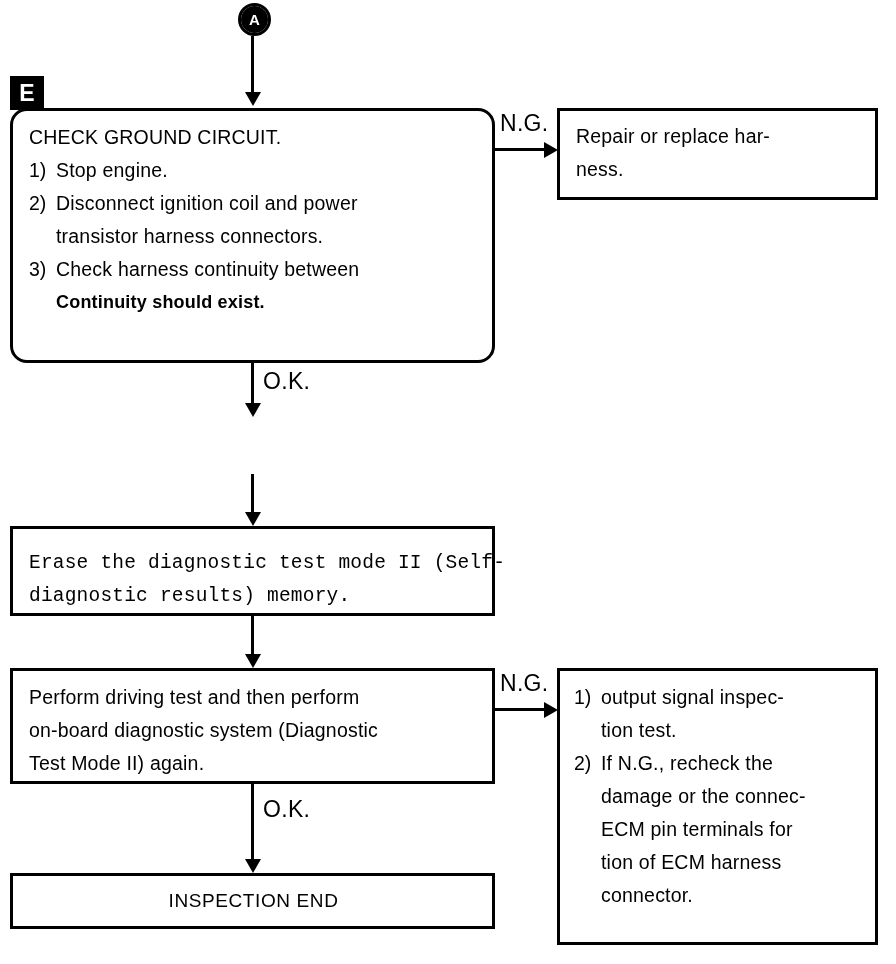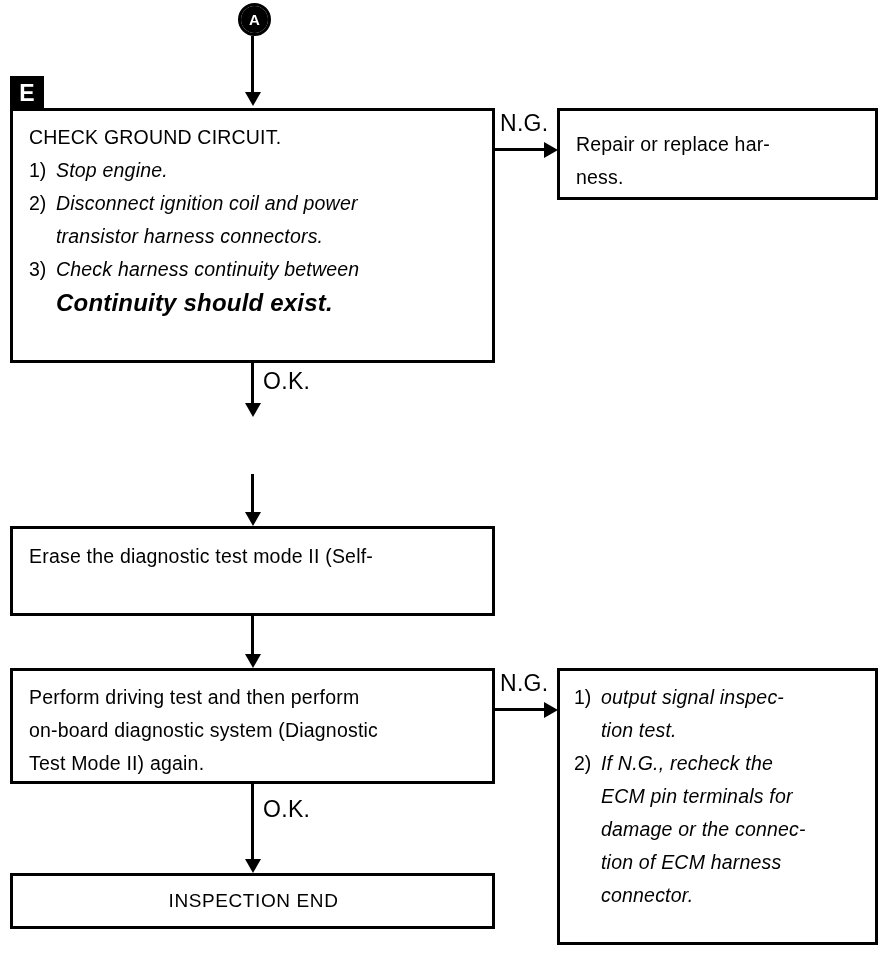--- a/index.html
+++ b/index.html
@@ -30,38 +30,37 @@
   .box-inner {
     padding: 10px 14px 8px 16px;
   }
 
   .line-txt {
     font-size: 19.5px;
     line-height: 33px;
     letter-spacing: 0.2px;
     white-space: nowrap;
   }
-  .bold-txt { font-weight: bold; font-size: 24px; }
+  .bold-txt { font-weight: bold; font-size: 18px; }
 
   
   .li {
     display: flex;
     flex-direction: row;
     align-items: flex-start;
   }
   .li-num {
     flex: 0 0 auto;
     width: 27px;
     font-size: 19.5px;
     line-height: 33px;
     white-space: nowrap;
   }
   .li-body {
     flex: 1 1 auto;
-    font-style: italic;
   }
 
   .center-txt {
     text-align: center;
     font-size: 19px;
     line-height: 30px;
     letter-spacing: 0.6px;
   }
 
   
@@ -174,21 +173,21 @@
 
 <div id="canvas">
 
   <div class="conn-ring" style="left:238px; top:3px;"></div>
   <div class="conn-circle" style="left:241px; top:6px;">A</div>
   <div class="vline" style="left:251px; top:36px; height:58px;"></div>
   <div class="arrow-down" style="left:245px; top:92px;"></div>
 
   <div class="step-badge" style="left:10px; top:76px;">E</div>
 
-  <div class="box" style="left:10px; top:108px; width:485px; height:255px;">
+  <div class="box" style="left:10px; top:108px; width:485px; height:255px;border-radius:17px;">
     <div class="box-inner">
       <div class="line-txt">CHECK GROUND CIRCUIT.</div>
 
       <div class="li">
         <div class="li-num">1)</div>
         <div class="li-body">
           <div class="line-txt">Stop engine.</div>
         </div>
       </div>
 
@@ -210,37 +209,38 @@
         </div>
       </div>
     </div>
   </div>
 
   <div class="edge-label" style="left:500px; top:112px;">N.G.</div>
   <div class="hline" style="left:495px; top:148px; width:51px;"></div>
   <div class="arrow-right" style="left:544px; top:142px;"></div>
 
   <div class="box" style="left:557px; top:108px; width:321px; height:92px;">
-    <div class="box-inner" style="padding-top:17px;">
+    <div class="box-inner" style="padding-top:9px;">
       <div class="line-txt">Repair or replace har-</div>
       <div class="line-txt">ness.</div>
     </div>
   </div>
 
   <div class="vline" style="left:251px; top:363px; height:42px;"></div>
   <div class="edge-label" style="left:263px; top:370px;">O.K.</div>
   <div class="arrow-down" style="left:245px; top:403px;"></div>
 
 
   <div class="vline" style="left:251px; top:474px; height:42px;"></div>
   <div class="arrow-down" style="left:245px; top:512px;"></div>
 
   <div class="box" style="left:10px; top:526px; width:485px; height:90px;">
-    <div class="box-inner" style="padding-top:11px;">
+    <div class="box-inner" style="padding-top:18px;font-family:Liberation Mono, monospace;">
       <div class="line-txt">Erase the diagnostic test mode II (Self-</div>
+      <div class="line-txt">diagnostic results) memory.</div>
     </div>
   </div>
 
   <div class="vline" style="left:251px; top:616px; height:42px;"></div>
   <div class="arrow-down" style="left:245px; top:654px;"></div>
 
   <div class="box" style="left:10px; top:668px; width:485px; height:116px;">
     <div class="box-inner" style="padding-top:10px;">
       <div class="line-txt">Perform driving test and then perform</div>
       <div class="line-txt">on-board diagnostic system (Diagnostic</div>
@@ -260,22 +260,22 @@
         <div class="li-body">
           <div class="line-txt">output signal inspec-</div>
           <div class="line-txt">tion test.</div>
         </div>
       </div>
 
       <div class="li">
         <div class="li-num">2)</div>
         <div class="li-body">
           <div class="line-txt">If N.G., recheck the</div>
+          <div class="line-txt">damage or the connec-</div>
           <div class="line-txt">ECM pin terminals for</div>
-          <div class="line-txt">damage or the connec-</div>
           <div class="line-txt">tion of ECM harness</div>
           <div class="line-txt">connector.</div>
         </div>
       </div>
 
     </div>
   </div>
 
   <div class="vline" style="left:251px; top:784px; height:78px;"></div>
   <div class="edge-label" style="left:263px; top:798px;">O.K.</div>

